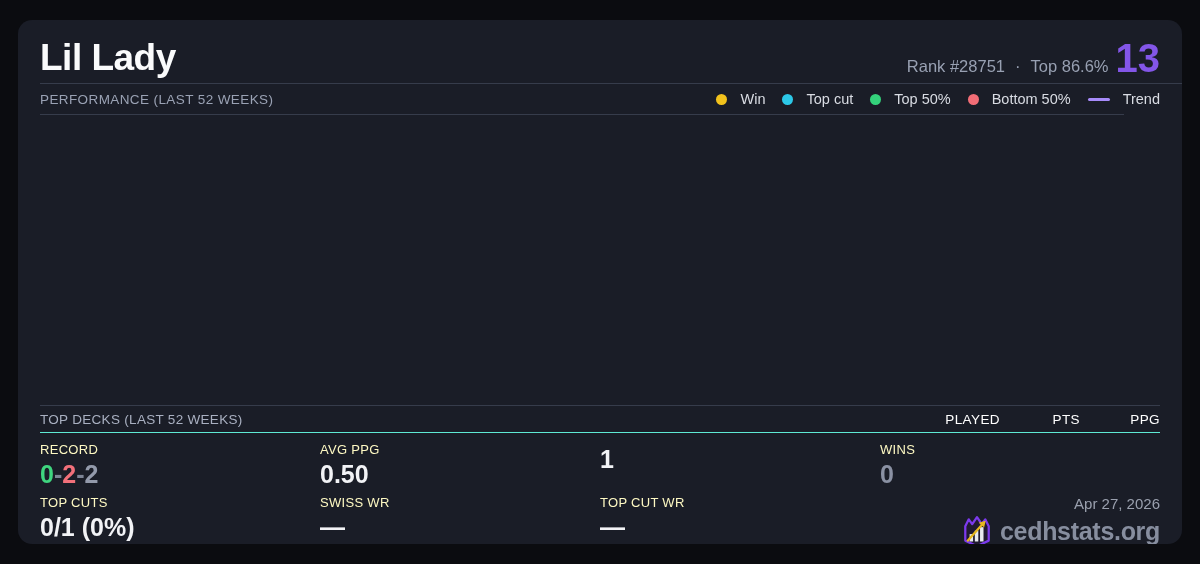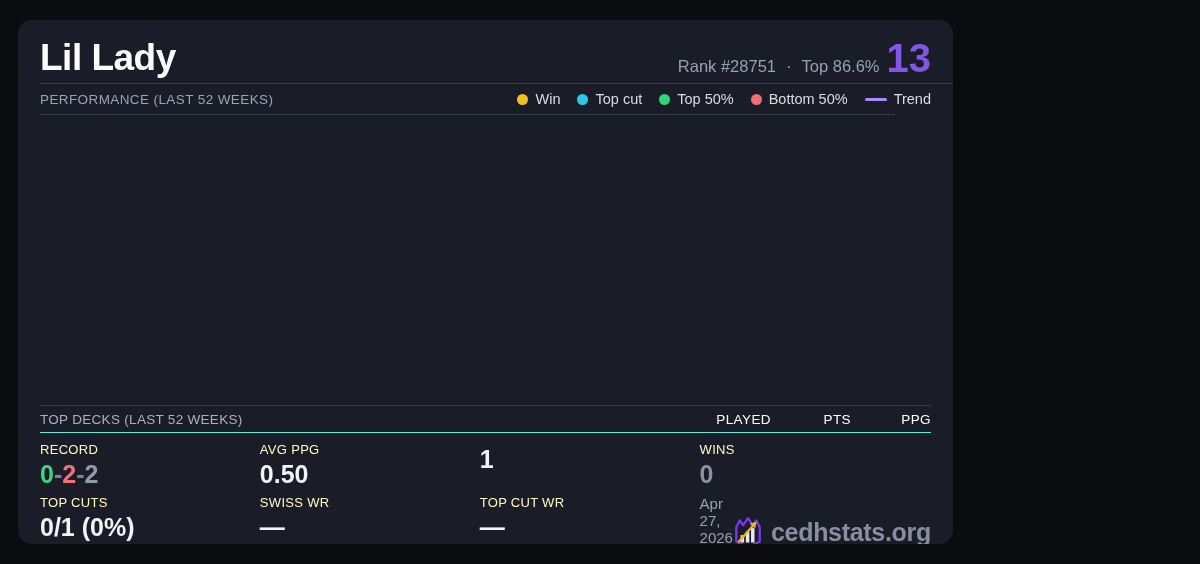--- a/index.html
+++ b/index.html
@@ -1,35 +1,35 @@
 <!DOCTYPE html>
 <html><head>
 <meta charset="utf-8">
 <style>
   * { margin:0; padding:0; box-sizing:border-box; }
   html,body { width:1200px; height:564px; background:#0b0c10; font-family:"Liberation Sans",sans-serif; overflow:hidden; }
-  .card { margin:20px 18px; width:935px; height:524px; background:#1a1d27; border-radius:14px; padding:0 22px; overflow:hidden; }
+  .card { margin:20px 18px; width:1164px; height:524px; background:#1a1d27; border-radius:14px; padding:0 22px; overflow:hidden; }
 
   
   .header { display:flex; justify-content:space-between; align-items:center; height:63px; padding-top:12px; }
   .title { font-size:37px; font-weight:700; color:#fafbfc; letter-spacing:-0.5px; }
   .header-right { display:flex; align-items:baseline; }
   .rank-text, .rank-dot, .pct-text { font-size:16.5px; color:#98a0b2;text-align:right; }
   .rank-dot { margin:0 10px; }
   .big-number { font-size:40px; font-weight:700; color:#8356e8; margin-left:7px; line-height:0.9; }
 
   .divider { height:1px; background:#363c4b; flex-shrink:0; }
   .divider-full { margin-right:-22px; }
   .divider-short { width:calc(100% - 36px); }
 
   
   .perf-row { height:30px; display:flex; justify-content:space-between; align-items:center; }
   .perf-label { font-size:13.5px; color:#9aa2b4; letter-spacing:0.4px; }
   .legend { display:flex; align-items:center; gap:17px; }
-  .legend-item { display:flex; align-items:center; gap:7px; font-size:14.5px; color:#d9dce3; }
+  .legend-item { display:flex; align-items:center; gap:13px; font-size:14.5px; color:#d9dce3; }
   .dot { width:11px; height:11px; border-radius:50%; }
   .dot-win { background:#f2c21c; }
   .dot-topcut { background:#2cc8e8; }
   .dot-top50 { background:#34d27b; }
   .dot-bottom50 { background:#f26d76; }
   .trend-swatch { width:22px; height:3px; border-radius:2px; background:#a78bfa; }
 
   .chart-area { height:290px; }
 
   
@@ -42,21 +42,21 @@
   .stats { display:grid; grid-template-columns:repeat(4,1fr); padding-top:9px; }
   .stat-label { font-size:13px; color:#fef9c3; letter-spacing:0.3px; }
   .stat-value { font-size:25px; font-weight:700; color:#f2f3f6; line-height:1.12; margin:3px 0 7px; }
   .rec-win { color:#3fd57f; }
   .rec-loss { color:#f2707a; }
   .rec-draw { color:#939aab; }
   .rec-sep { color:#7d8495; }
   .value-muted { color:#8a91a3; }
 
   
-  .footer-cell { display:flex; flex-direction:row; align-items:flex-end; justify-content:flex-end; padding-bottom:5px; }
+  .footer-cell { display:flex; flex-direction:column; align-items:flex-end; justify-content:flex-end; padding-bottom:5px; }
   .date { font-size:15px; color:#9aa0ae; margin-bottom:3px; }
   .brand { display:flex; align-items:center; gap:8px; }
   .brand-text { font-size:25px; font-weight:700; color:#878e9f; letter-spacing:-0.3px; }
 </style>
 </head>
 <body>
 
 <div class="card">
 
   <div class="header">

